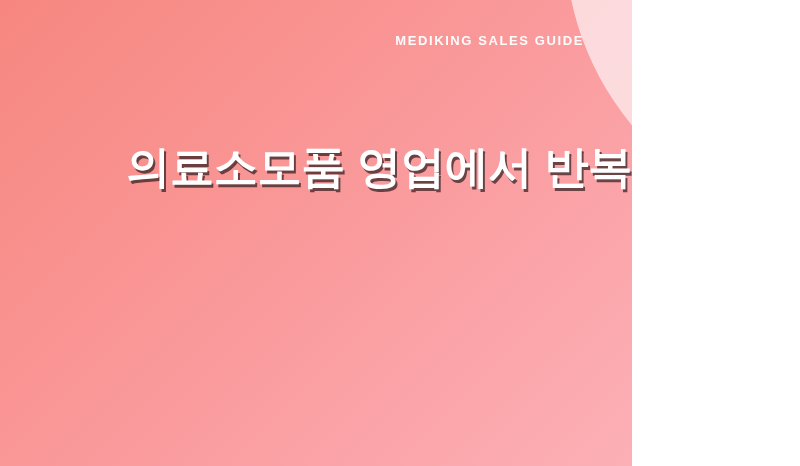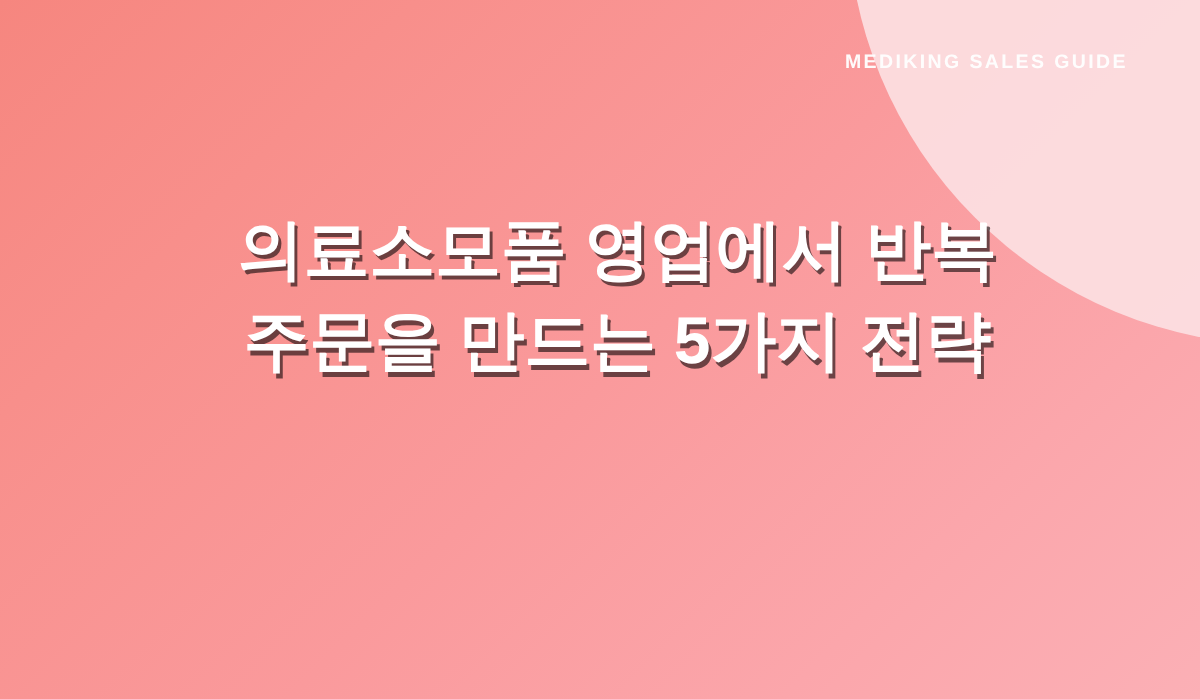--- a/index.html
+++ b/index.html
@@ -8,21 +8,21 @@
   }
   body {
     width: 800px;
     height: 466px;
     overflow: hidden;
     font-family: "Liberation Sans", "DejaVu Sans", sans-serif;
   }
 
   #banner {
     position: relative;
-    width: 800px;
+    width: 632px;
     height: 466px;
     overflow: hidden;
     background: linear-gradient(135deg, #f6867f 0%, #f88f8b 22%, #fa9a9c 52%, #fba6ab 78%, #fbb0b6 100%);
   }
 
   
   #corner-circle {
     position: absolute;
     left: 565px;
     top: -350px;
@@ -45,21 +45,21 @@
     line-height: 16px;
     white-space: nowrap;
     opacity: 0.97;
   }
 
   #title-block {
     position: absolute;
     left: 0;
     right: 0;
     top: 136px;
-    text-align: center;
+    text-align: right;
     margin-left: 23px;
   }
 
   .title-line {
     color: #ffffff;
     font-size: 44px;
     font-weight: bold;
     line-height: 61px;
     letter-spacing: -0.2px;
     white-space: nowrap;
@@ -81,16 +81,15 @@
 <body>
 
 <div id="banner">
 
   <div id="corner-circle"></div>
 
   <div id="eyebrow">MEDIKING SALES GUIDE</div>
 
   <div id="title-block">
     <div class="title-line">의료소모품 영업에서 반복</div>
-    <div class="title-line">주문을 만드는 5가지 전략</div>
   </div>
 
 </div>
 
 </body></html>

